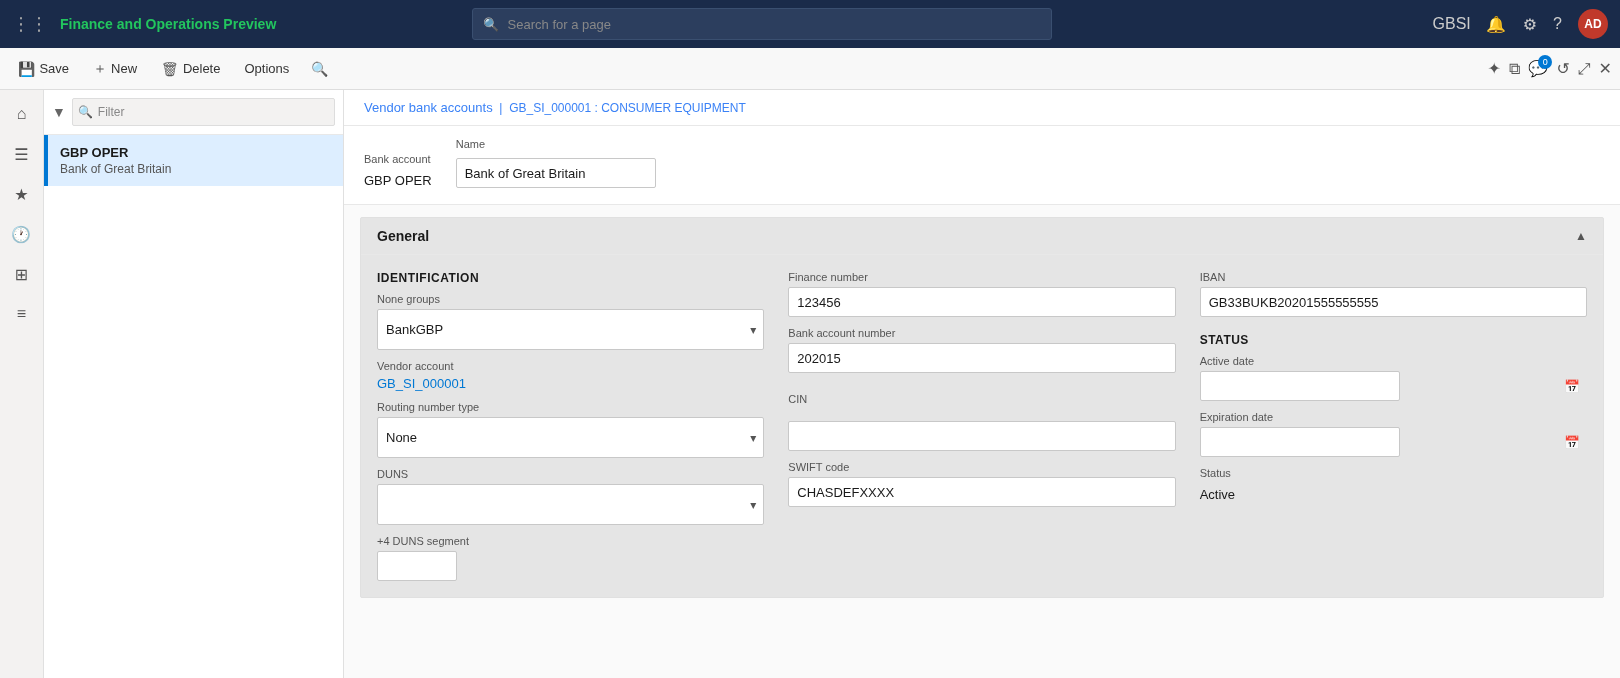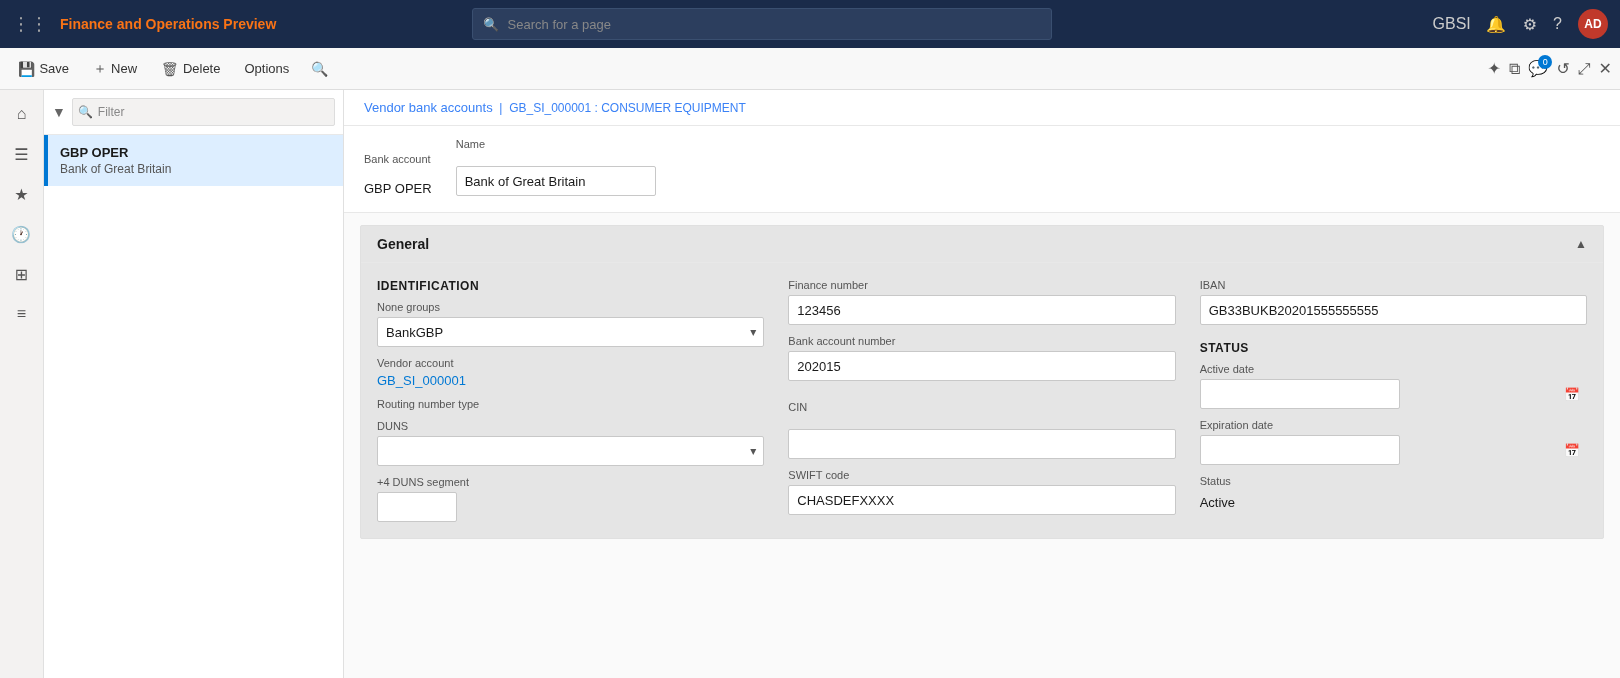--- a/index.html
+++ b/index.html
@@ -9,21 +9,21 @@
     .top-nav {
       display: flex;
       align-items: center;
       background: #1a2b4a;
       color: white;
       height: 48px;
       padding: 0 12px;
       gap: 12px;
     }
     .top-nav-grid-icon { color: #aaa; font-size: 18px; cursor: pointer; }
-    .top-nav-title { font-size: 14px; font-weight: 600; color: #f97316; flex: 0 0 auto; }
+    .top-nav-title { font-size: 14px; font-weight: 600; color: #22c55e; flex: 0 0 auto; }
     .search-bar {
       flex: 1;
       max-width: 580px;
       margin: 0 auto;
       display: flex;
       align-items: center;
       background: #2c3e5e;
       border-radius: 3px;
       padding: 0 10px;
       height: 32px;
@@ -197,21 +197,21 @@
     .detail-header {
       background: white;
       padding: 12px 20px 16px;
       border-bottom: 1px solid #e8e8e8;
     }
     .detail-header-row {
       display: flex;
       gap: 24px;
       align-items: flex-end;
     }
-    .field-group { display: flex; flex-direction: column; gap: 16px; }
+    .field-group { display: flex; flex-direction: column; gap: 8px; }
     .field-label { font-size: 11px; color: #555; }
     .field-value-text { font-size: 13px; color: #1a1a1a; font-weight: 500; }
     .field-input {
       border: 1px solid #c8c8c8;
       border-radius: 2px;
       padding: 4px 8px;
       font-size: 13px;
       color: #1a1a1a;
       outline: none;
       height: 30px;
@@ -255,21 +255,21 @@
       height: 30px;
       background: white;
     }
     .form-input.disabled { background: #f3f2f1; color: #888; }
     .form-select {
       border: 1px solid #c8c8c8;
       border-radius: 2px;
       padding: 4px 8px;
       font-size: 13px;
       color: #1a1a1a;
-      height: 30px;
+      height: 41px;
       background: white;
       cursor: pointer;
       appearance: none;
       outline: none;
     }
     .select-wrap {
       position: relative;
     }
     .select-wrap select {
       width: 100%;
@@ -428,20 +428,25 @@
                 <option>BankGBP</option>
               </select>
             </div>
           </div>
           <div class="form-field" style="margin-top:10px;">
             <span class="form-label">Vendor account</span>
             <a class="form-link">GB_SI_000001</a>
           </div>
           <div class="form-field" style="margin-top:10px;">
             <span class="form-label">Routing number type</span>
+            <div class="select-wrap">
+              <select class="form-select">
+                <option>None</option>
+              </select>
+            </div>
           </div>
           <div class="form-field" style="margin-top:10px;">
             <span class="form-label">DUNS</span>
             <div class="select-wrap">
               <select class="form-select">
                 <option value=""></option>
               </select>
             </div>
           </div>
           <div class="form-field" style="margin-top:10px;">

